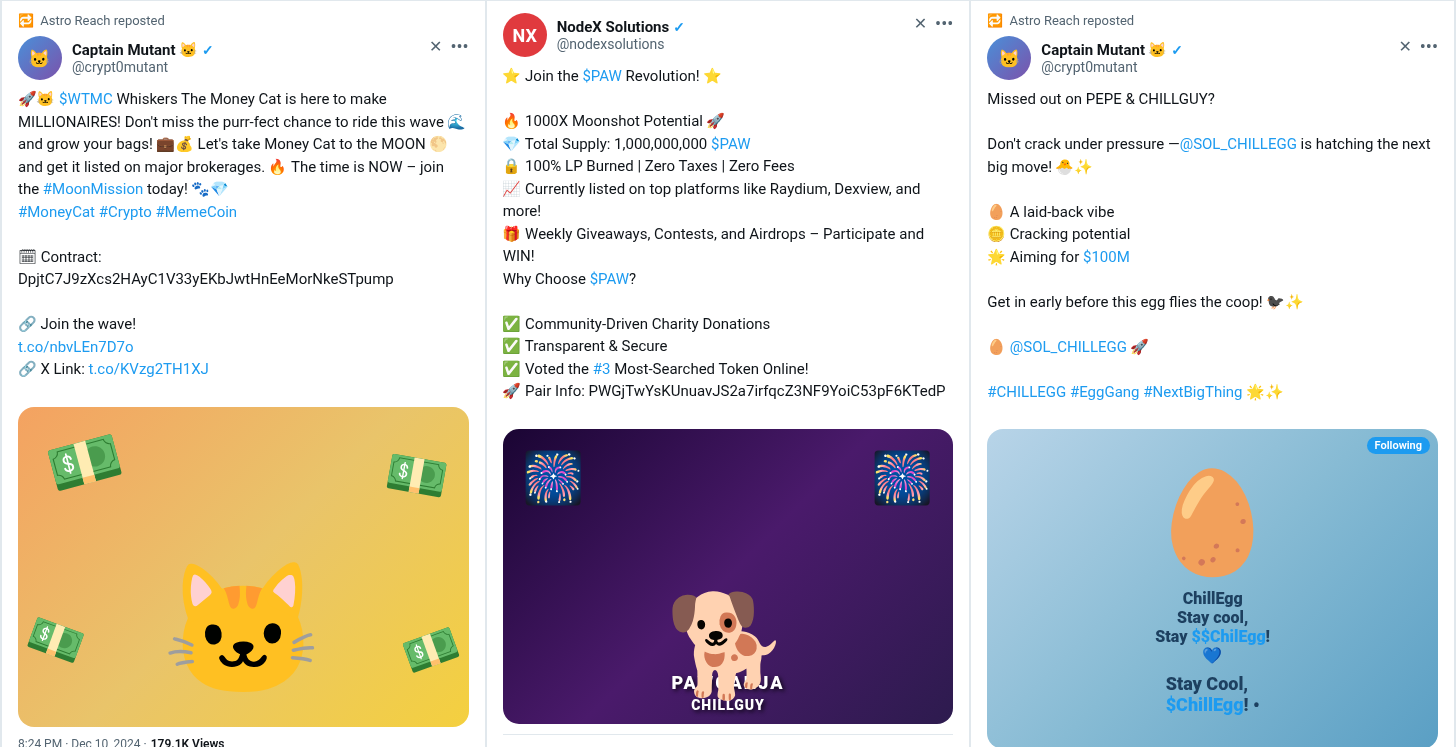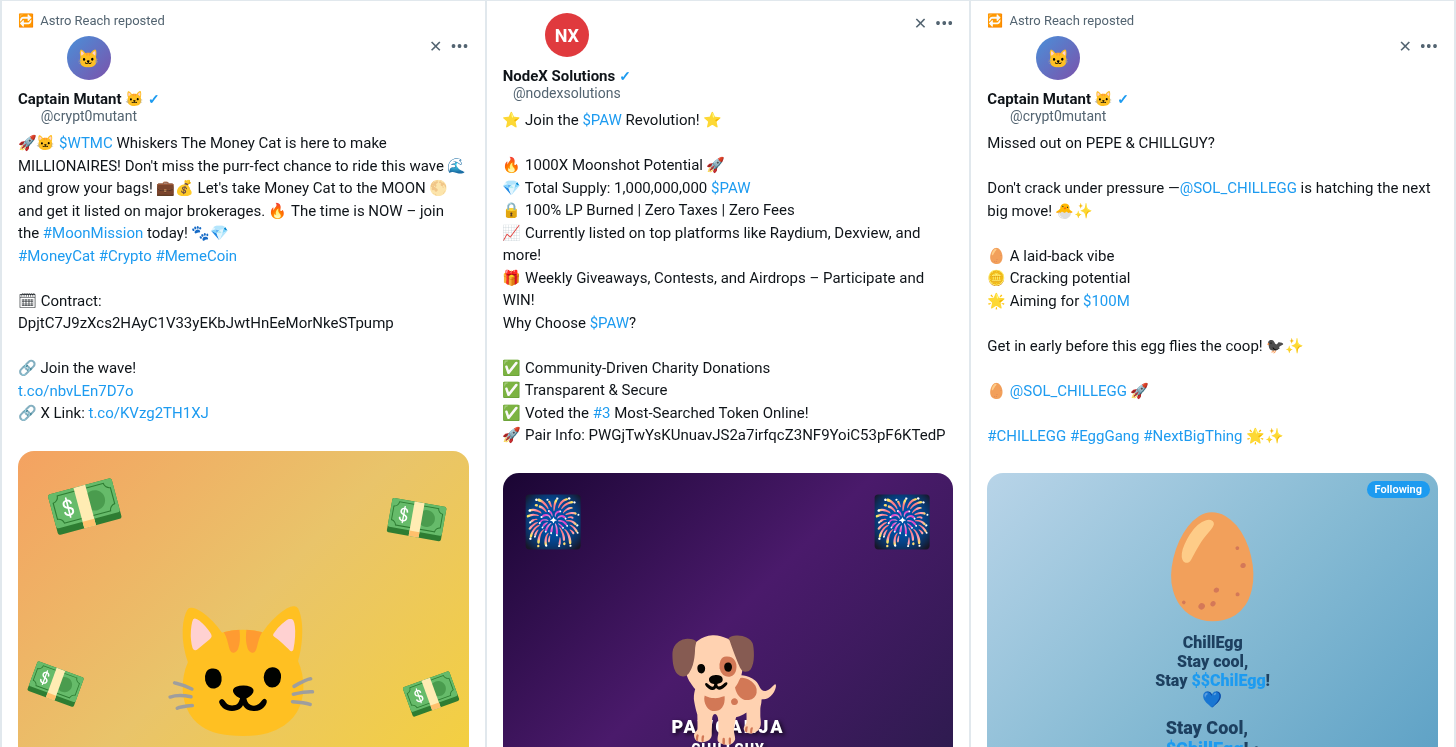--- a/index.html
+++ b/index.html
@@ -33,37 +33,36 @@
     .tweet-header {
       display: flex;
       align-items: flex-start;
       justify-content: space-between;
       margin-bottom: 8px;
     }
     .tweet-header-left {
       display: flex;
       align-items: center;
       gap: 10px;
-      flex-direction: column;
     }
     .avatar-placeholder {
       width: 44px;
       height: 44px;
       border-radius: 50%;
       display: flex;
       align-items: center;
       justify-content: center;
       font-size: 18px;
       font-weight: bold;
       color: #fff;
       flex-shrink: 0;
     }
     .avatar-cm { background: linear-gradient(135deg, #4a90d9, #7b52ab); }
     .avatar-nx { background: #e03a3e; }
-    .user-info { display: flex; flex-direction: column; text-align: center; }
+    .user-info { display: flex; flex-direction: column; }
     .display-name {
       font-weight: 700;
       font-size: 15px;
       color: #0f1419;
       display: flex;
       align-items: center;
       gap: 4px;
     }
     .verified-icon { color: #1d9bf0; font-size: 14px; }
     .username { color: #536471; font-size: 14px; }

